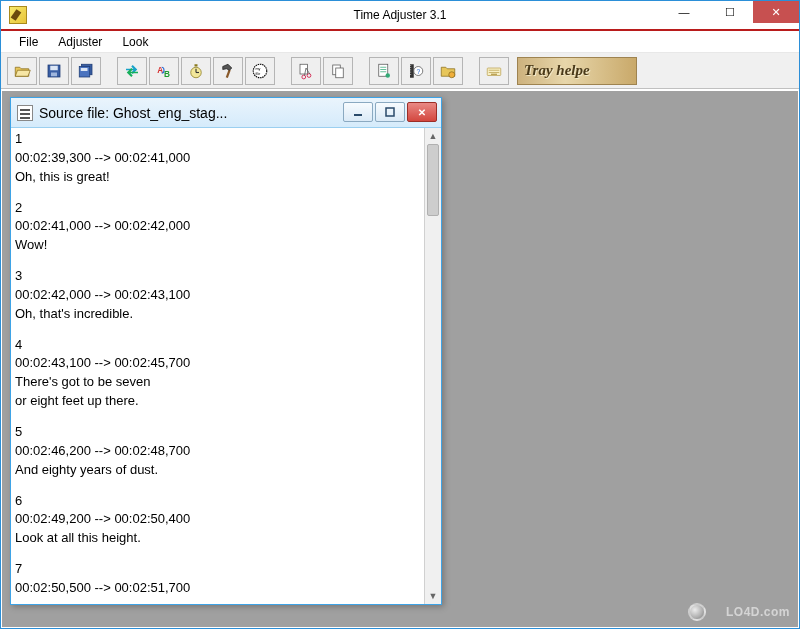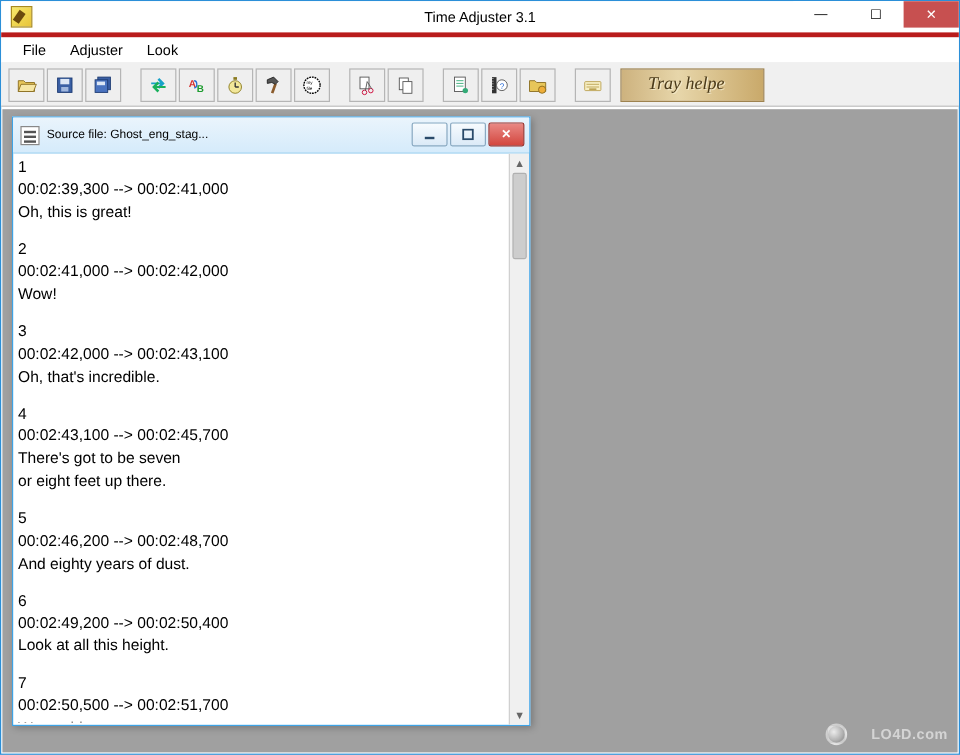--- a/index.html
+++ b/index.html
@@ -17,21 +17,21 @@
   .outer-border {
     border: 1px solid #2b8fd8;
     width: 800px;
     height: 629px;
     position: relative;
   }
   
   .titlebar {
     height: 30px;
     background: #fff;
-    border-bottom: 4px solid #b91c1c;
+    border-bottom: 2px solid #b91c1c;
     display: flex;
     align-items: center;
     position: relative;
     justify-content: space-between;
   }
   .titlebar .app-icon {
     width: 18px;
     height: 18px;
     margin: 0 6px 0 8px;
     background: linear-gradient(135deg,#f7e96b 0%,#e8c43a 100%);
@@ -113,23 +113,23 @@
   .tb-btn svg { width:18px; height:18px; }
   .tray-banner {
     margin-left:6px;
     height:28px;
     flex:0 0 120px;
     background: linear-gradient(90deg,#cdb27e 0%, #e7d6aa 40%, #c9a96a 100%);
     border:1px solid #9e8350;
     display:flex;
     align-items:center;
     justify-content:flex-start;
-    padding-left:22px;
+    padding-left:6px;
     font-family: Georgia, "Times New Roman", serif;
-    font-weight:normal;
+    font-weight:bold;
     font-style:italic;
     font-size:15px;
     color:#4a3a1a;
     text-shadow: 1px 1px 0 #f2e8c8;
     overflow:hidden;
     white-space:nowrap;
   }
   
   .client {
     position:absolute;
@@ -162,21 +162,21 @@
     position:relative;
   }
   .child-title .cicon::before{
     content:""; position:absolute; left:2px;top:3px;right:2px;height:2px;background:#555;
   }
   .child-title .cicon::after{
     content:""; position:absolute; left:2px;top:7px;right:2px;height:2px;background:#555;
     box-shadow: 0 4px 0 #555;
   }
   .child-title .ct-text {
-    font-size:10px;
+    font-size:14px;
     color:#000;
     white-space:nowrap;
     overflow:hidden;
     text-overflow:ellipsis;
     max-width: 220px;
   }
   .child-controls {
     position:absolute; right:4px; top:4px;
     display:flex; gap:2px;
   }

